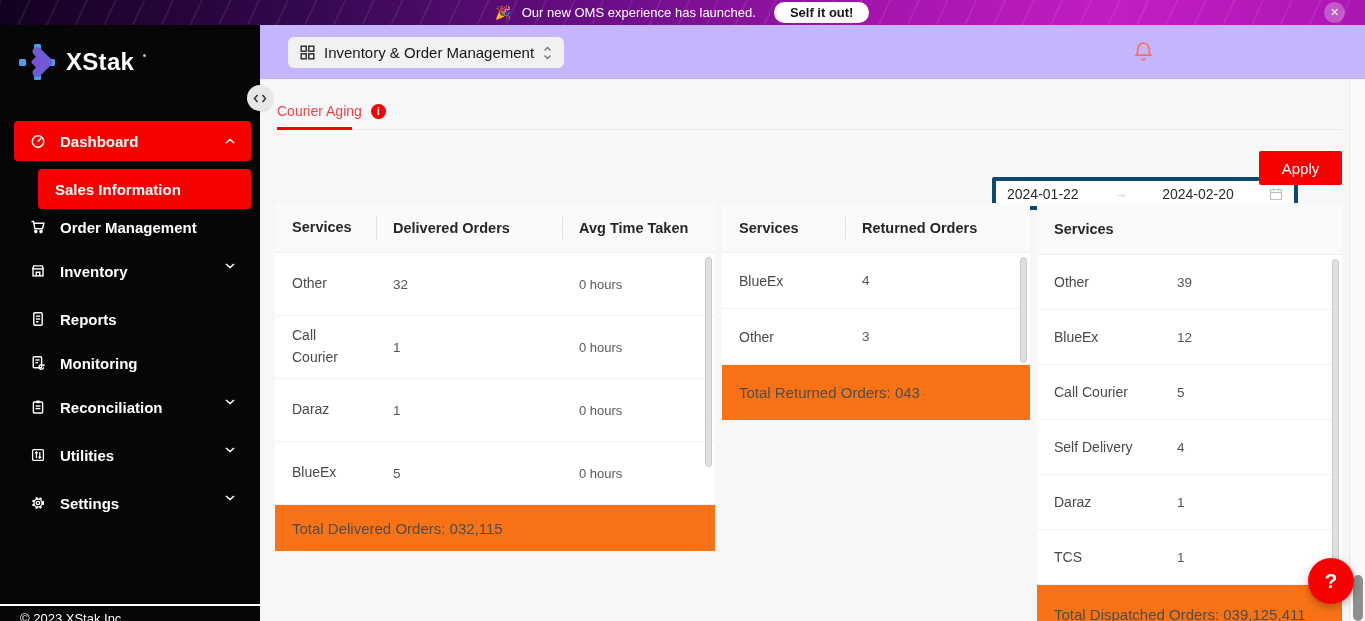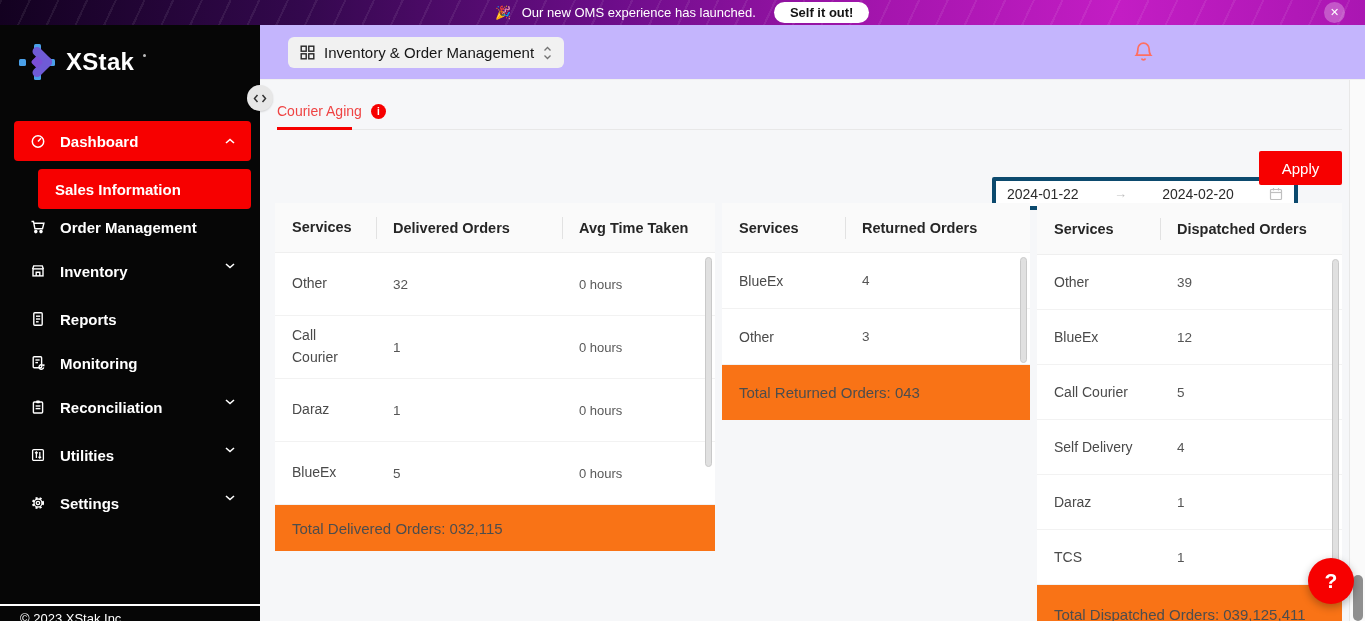--- a/index.html
+++ b/index.html
@@ -358,21 +358,20 @@
       <div class="td c40">Other</div>
       <div class="td cfl num">3</div>
     </div>
     <div class="tfoot">Total Returned Orders: 043</div>
     <div class="vthumb v2"></div>
   </div>
 
   <div class="tbl t3">
     <div class="thead">
       <div class="th c40">Services</div>
-      <div class="th cfl">Dispatched Orders</div>
     </div>
     <div class="tr">
       <div class="td c40">Other</div>
       <div class="td cfl num">39</div>
     </div>
     <div class="tr">
       <div class="td c40">BlueEx</div>
       <div class="td cfl num">12</div>
     </div>
     <div class="tr">

